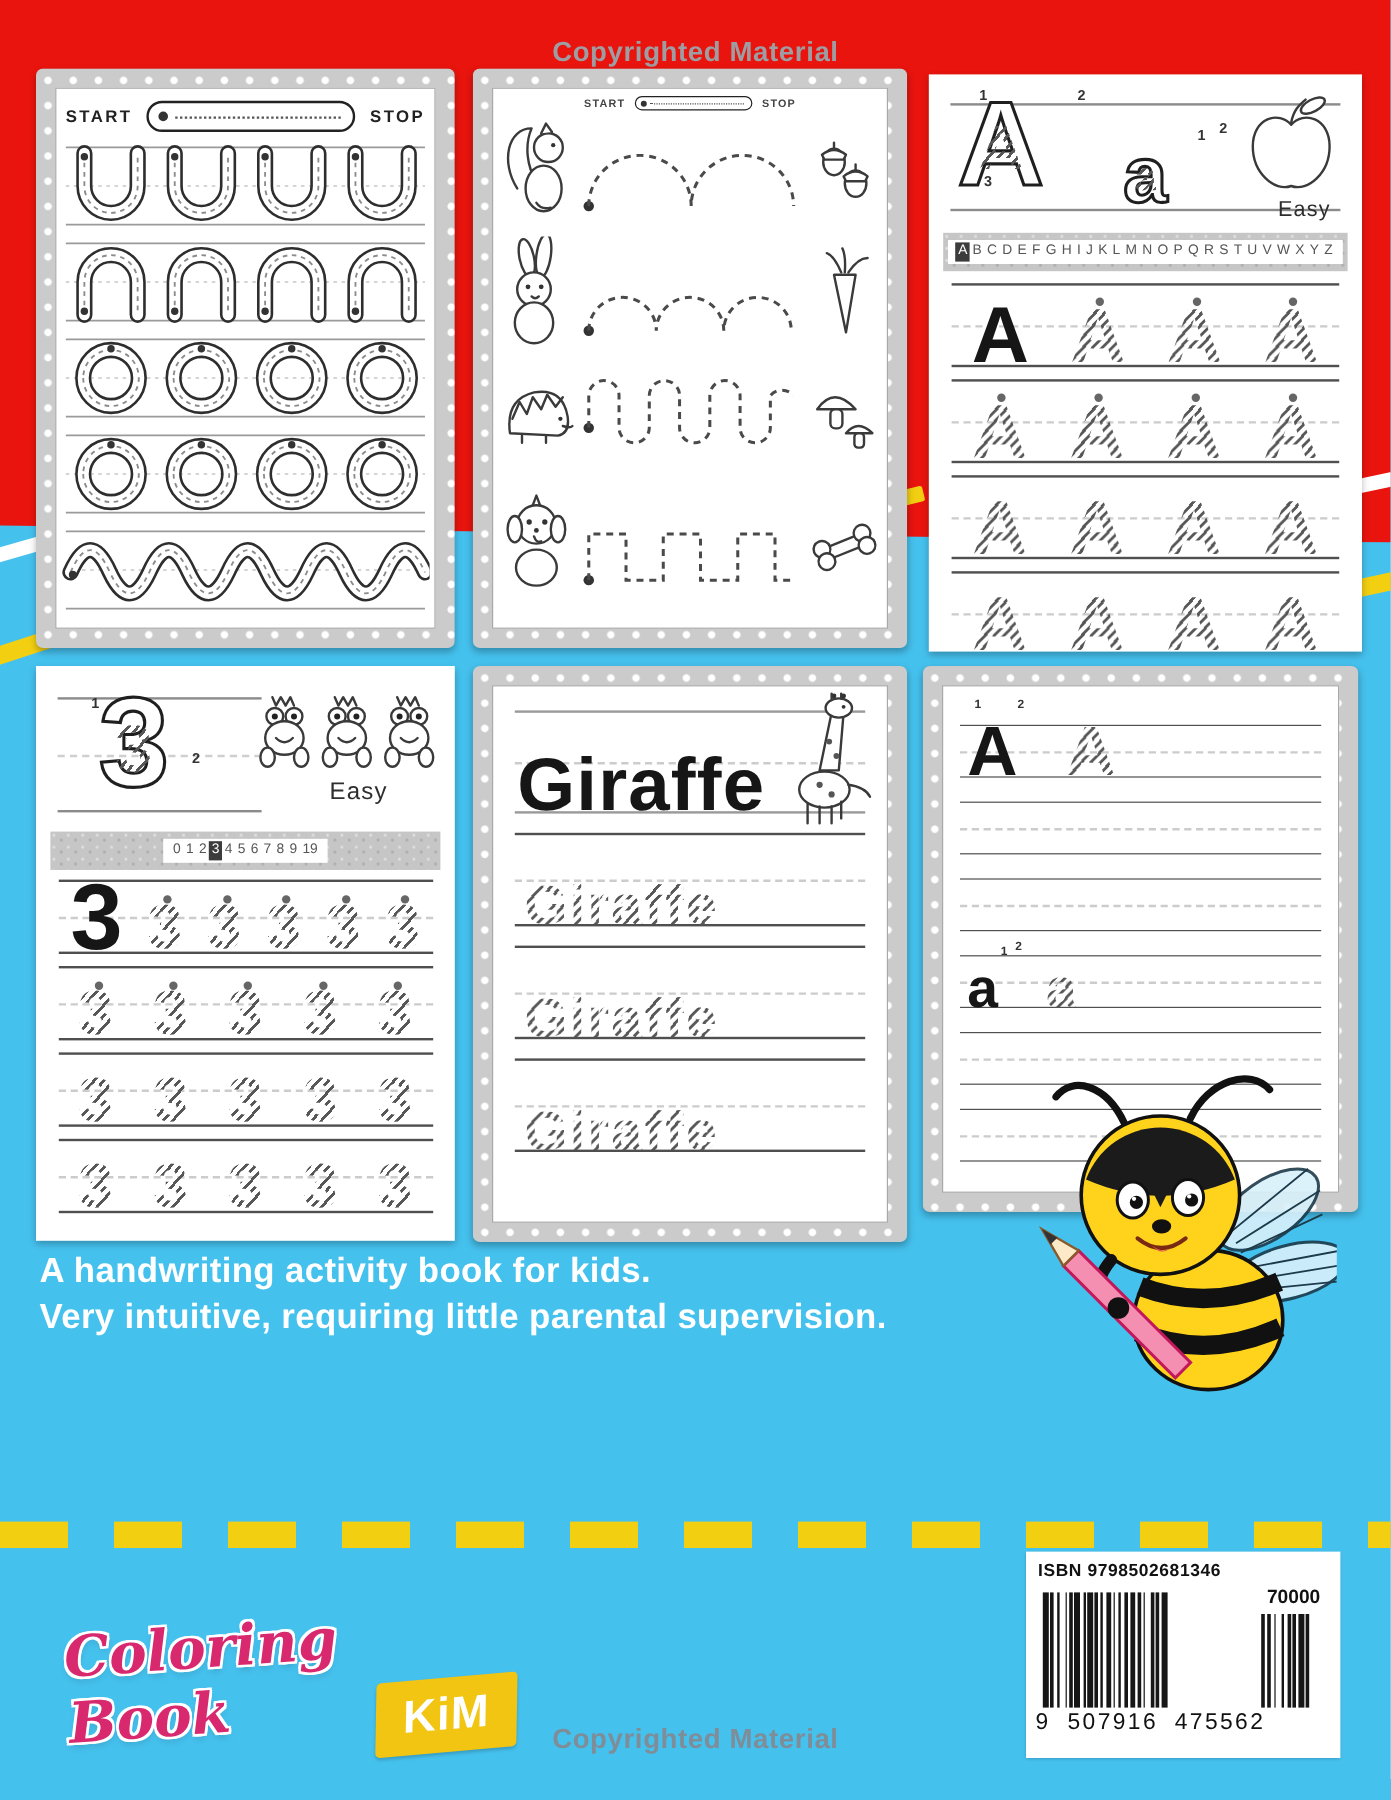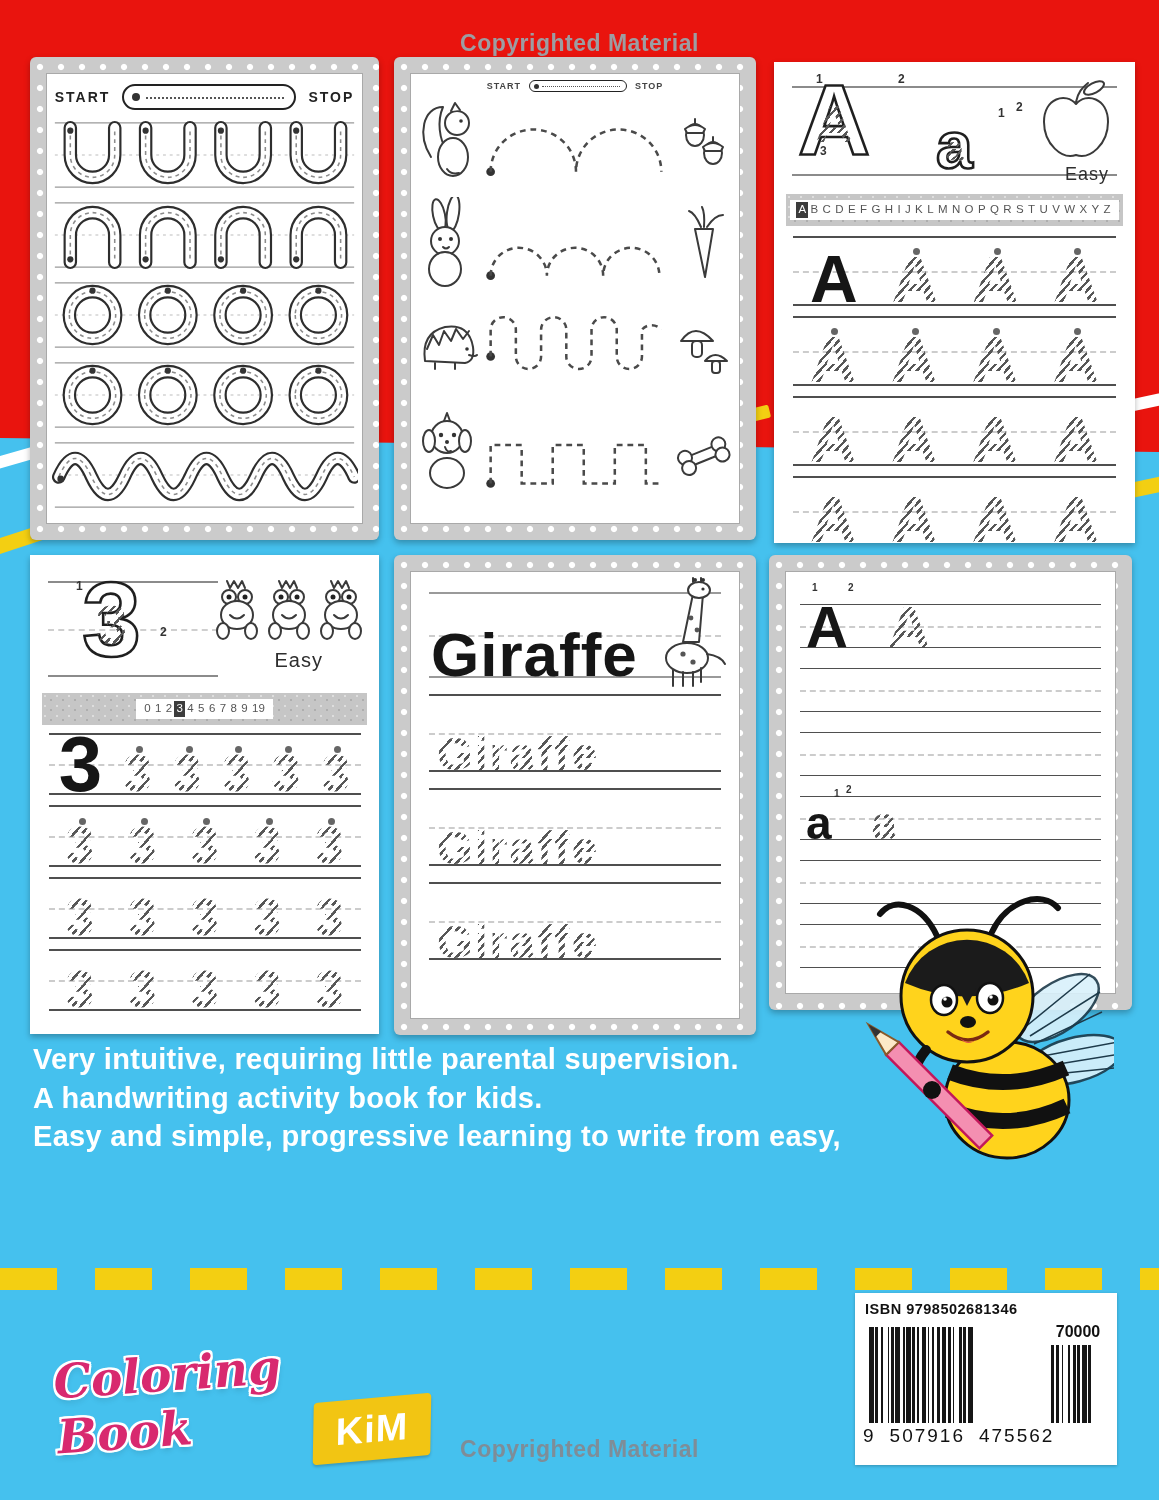--- a/index.html
+++ b/index.html
@@ -649,23 +649,22 @@
           </div>
         </div>
       <span class="stroke-num" style="left:26px;top:10px;font-size:10px;">1</span>
       <span class="stroke-num" style="left:62px;top:10px;font-size:10px;">2</span>
       <span class="stroke-num" style="left:48px;top:216px;font-size:10px;">1</span>
       <span class="stroke-num" style="left:60px;top:212px;font-size:10px;">2</span>
     </div>
   </div>
 
   <div class="desc">
+    <div>A handwriting activity book for kids.</div>
     <div>Very intuitive, requiring little parental supervision.</div>
-    <div>A handwriting activity book for kids.</div>
-    <div>Easy and simple, progressive learning to write from easy,</div>
   </div>
 
   <svg class="bee" viewBox="0 0 262 302">
     <g>
       <ellipse cx="205" cy="120" rx="48" ry="24" transform="rotate(-35 205 120)" fill="#d9f1fb" opacity="0.9" stroke="#1d3a4a" stroke-width="2.5"></ellipse>
       <path d="M172,140 L238,86 M178,148 L248,104 M182,156 L250,124" stroke="#1d3a4a" stroke-width="1.5" fill="none"></path>
       <ellipse cx="222" cy="172" rx="50" ry="22" transform="rotate(-15 222 172)" fill="#d9f1fb" opacity="0.9" stroke="#1d3a4a" stroke-width="2.5"></ellipse>
       <path d="M180,170 L266,154 M182,180 L268,166 M184,188 L262,180" stroke="#1d3a4a" stroke-width="1.5" fill="none"></path>
     </g>
     <g>

